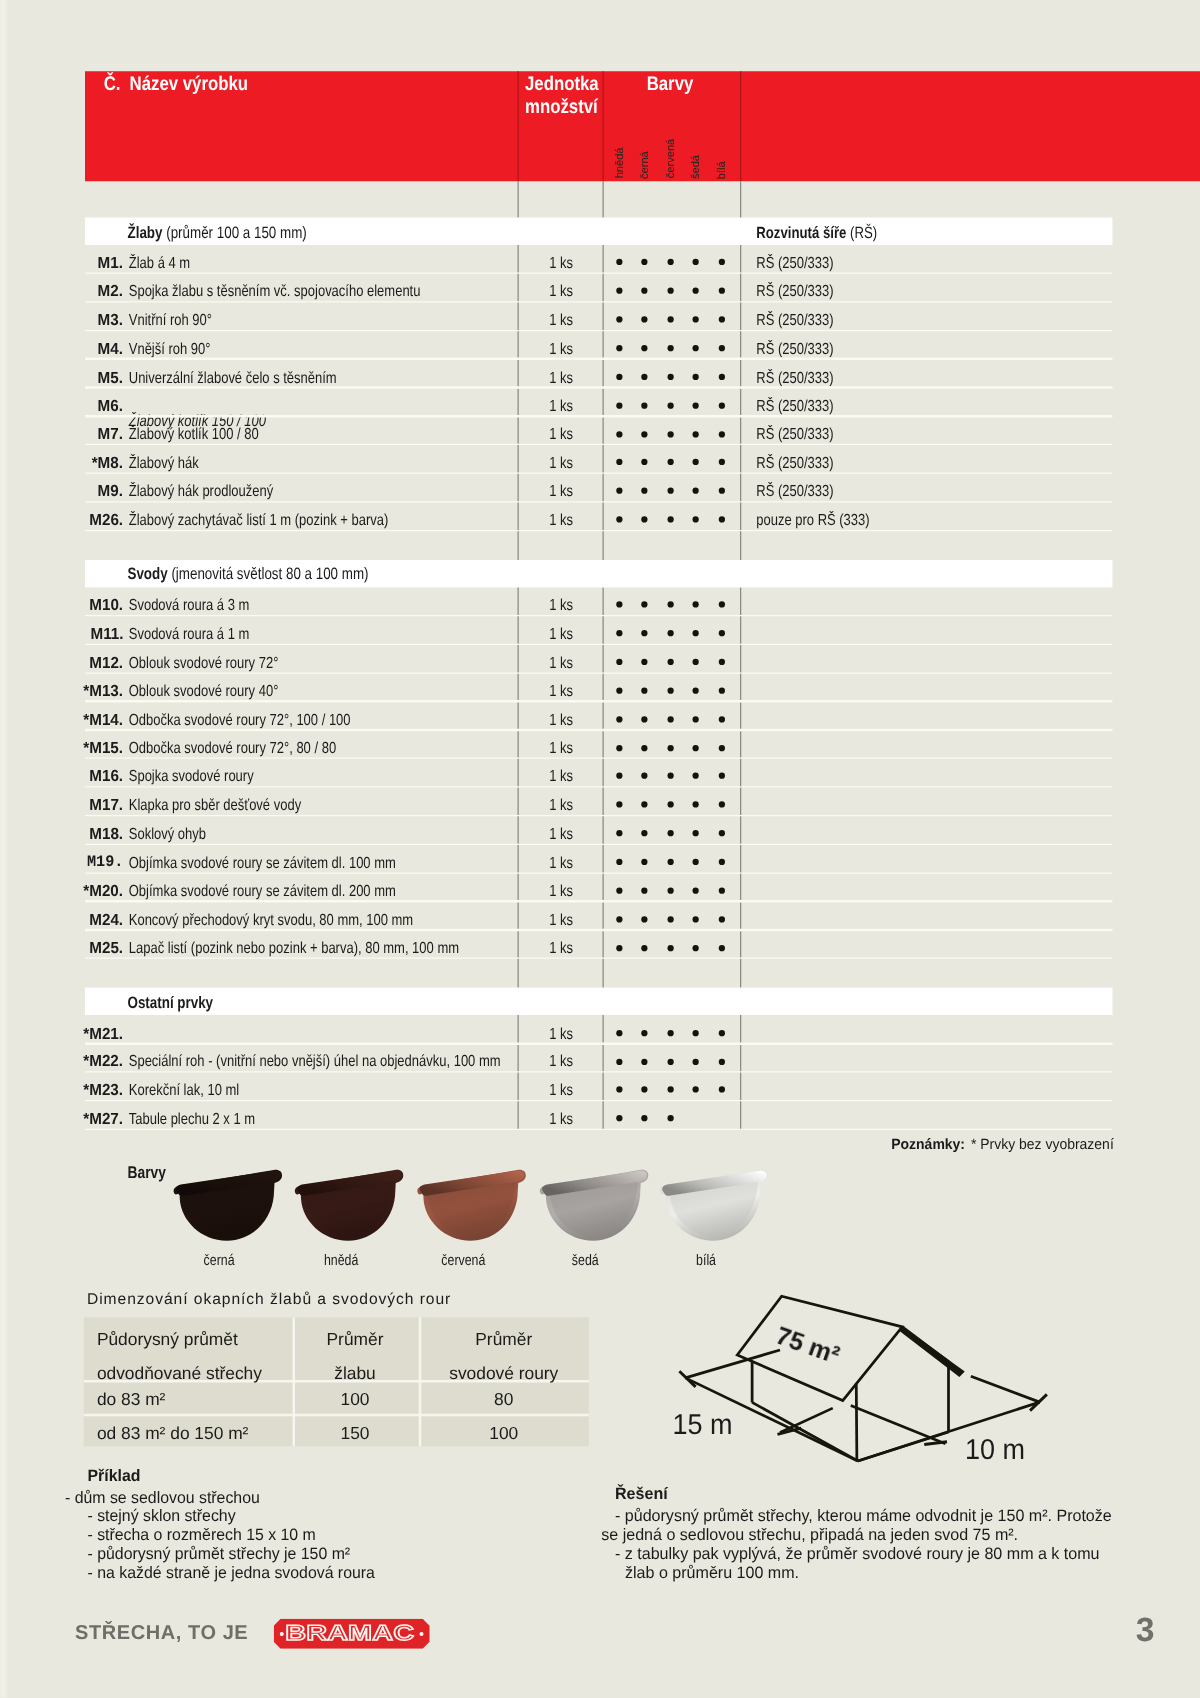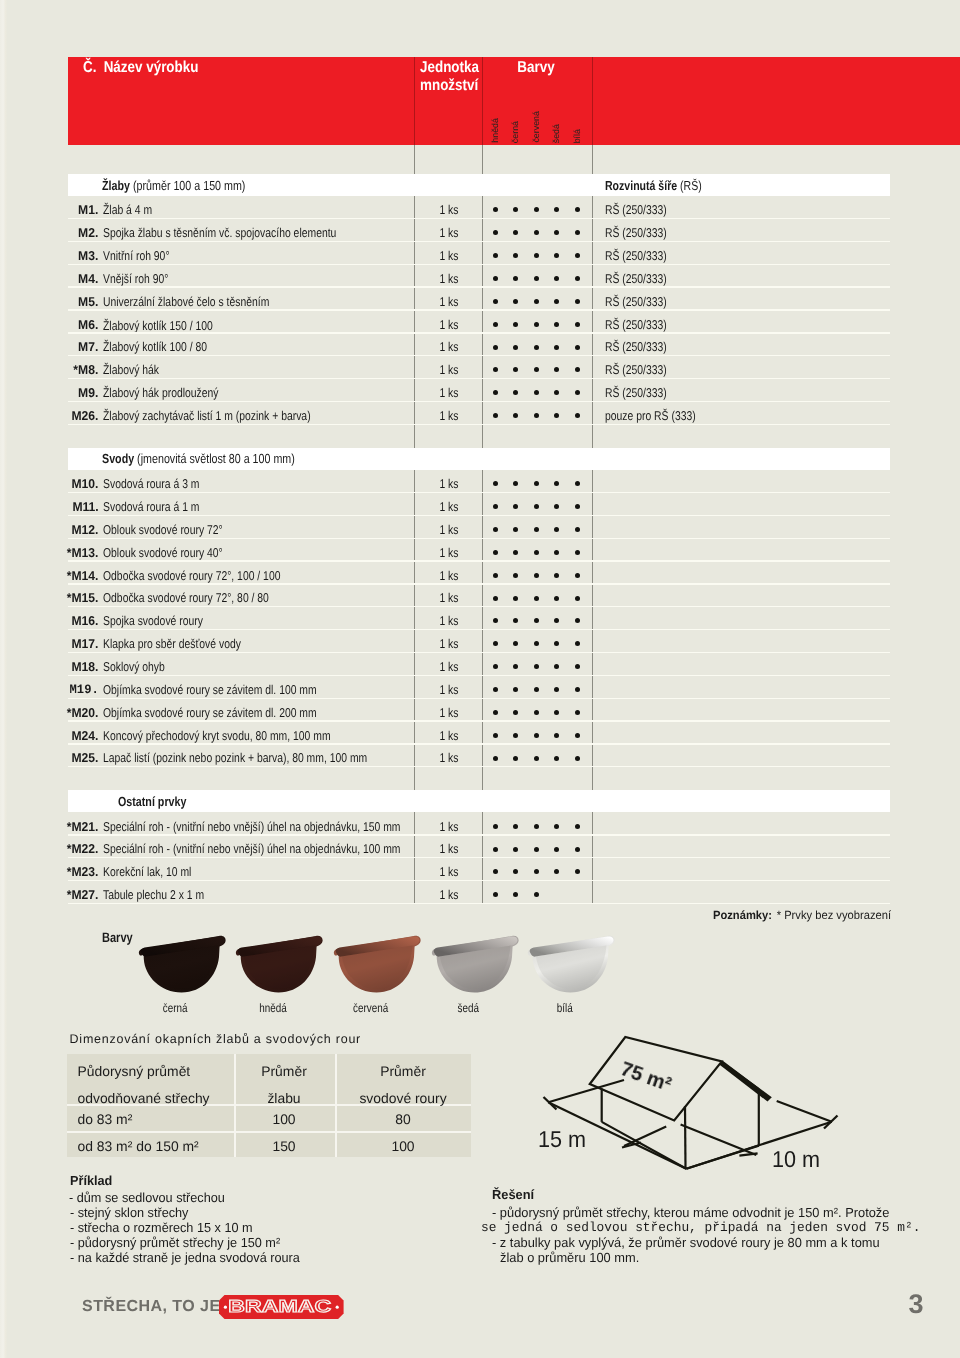--- a/index.html
+++ b/index.html
@@ -169,21 +169,21 @@
 <div class="dot" style="left:492.5px; top:298.7px;"></div>
 <div class="dot" style="left:513.0px; top:298.7px;"></div>
 <div class="dot" style="left:533.5px; top:298.7px;"></div>
 <div class="dot" style="left:554.0px; top:298.7px;"></div>
 <div class="dot" style="left:574.5px; top:298.7px;"></div>
 <div class="rgt" style="left:604.5px; top:293.6px;"><span class="cnd">RŠ (250/333)</span></div>
 <div class="rowsep" style="left:68.0px; top:309.3px; width:822.0px;"></div>
 <div class="code" style="left:98.5px; top:316.5px;">
       <span class="cndr2" style="position:absolute;right:0;top:0;"><span>M6.</span></span>
     </div>
-<div class="nm" style="left:103.1px; top:318px;"><span class="cnd">Žlabový kotlík 150 / 100</span></div>
+<div class="nm" style="left:103.1px; top:329px;font-style:italic;"><span class="cnd">Žlabový kotlík 150 / 100</span></div>
 <div class="unit" style="left:458.5px; top:316.5px;">
       <span class="cndr" style="position:absolute;right:0;top:0;">1 ks</span>
     </div>
 <div class="dot" style="left:492.5px; top:321.6px;"></div>
 <div class="dot" style="left:513.0px; top:321.6px;"></div>
 <div class="dot" style="left:533.5px; top:321.6px;"></div>
 <div class="dot" style="left:554.0px; top:321.6px;"></div>
 <div class="dot" style="left:574.5px; top:321.6px;"></div>
 <div class="rgt" style="left:604.5px; top:316.5px;"><span class="cnd">RŠ (250/333)</span></div>
 <div class="rowsep" style="left:68.0px; top:332.2px; width:822.0px;"></div>
@@ -408,25 +408,24 @@
 <div class="unit" style="left:458.5px; top:750.4px;">
       <span class="cndr" style="position:absolute;right:0;top:0;">1 ks</span>
     </div>
 <div class="dot" style="left:492.5px; top:755.5px;"></div>
 <div class="dot" style="left:513.0px; top:755.5px;"></div>
 <div class="dot" style="left:533.5px; top:755.5px;"></div>
 <div class="dot" style="left:554.0px; top:755.5px;"></div>
 <div class="dot" style="left:574.5px; top:755.5px;"></div>
 <div class="rowsep" style="left:68.0px; top:766.1px; width:822.0px;"></div>
 <div class="sec-head" style="left:68.0px; top:790.4px; width:822.0px; height:22.0px;"></div>
-<div class="sec-t" style="left:102.0px; top:793.9px;margin-left:16px;"><span class="cnd"><b>Ostatní prvky</b></span></div>
+<div class="sec-t" style="left:102.0px; top:793.9px;"><span class="cnd"><b>Ostatní prvky</b></span></div>
 <div class="code" style="left:98.5px; top:818.6px;">
       <span class="cndr2" style="position:absolute;right:0;top:0;"><span>*</span><span>M21.</span></span>
     </div>
-<div class="nm" style="left:103.1px; top:818.6px;"><span class="cnd">Speciální roh - (vnitřní nebo vnější) úhel na objednávku, 150 mm</span></div>
 <div class="unit" style="left:458.5px; top:818.6px;">
       <span class="cndr" style="position:absolute;right:0;top:0;">1 ks</span>
     </div>
 <div class="dot" style="left:492.5px; top:823.7px;"></div>
 <div class="dot" style="left:513.0px; top:823.7px;"></div>
 <div class="dot" style="left:533.5px; top:823.7px;"></div>
 <div class="dot" style="left:554.0px; top:823.7px;"></div>
 <div class="dot" style="left:574.5px; top:823.7px;"></div>
 <div class="rowsep" style="left:68.0px; top:834.2px; width:822.0px;"></div>
 <div class="code" style="left:98.5px; top:841.4px;">
@@ -601,31 +600,31 @@
   <path d="M23.5,77.0 L36.5,89.5"></path>
   <path d="M102.0,127.5 L121.0,122.5"></path>
   <path d="M219.4,135.6 L237.6,133.4"></path>
   <path d="M304.0,108.5 L317.5,95.5"></path>
 </g>
 </svg>
 <div class="arealbl" style="left:624.5px; top:1058.0px; transform:rotate(19.5deg); transform-origin:left top;">75 m²</div>
 <div class="diaglbl" style="left:538.4px; top:1126.0px;"><span>15 m</span></div>
 <div class="diaglbl" style="left:771.6px; top:1146.0px;"><span>10 m</span></div>
 <div class="ex-title" style="left:69.5px; top:1172.5px;"><span class="txt95">Příklad</span></div>
-<div class="ex-line" style="left:69px; top:1189.8px;"><span class="txt95">- dům se sedlovou střechou</span></div>
+<div class="ex-line" style="left:52px; top:1189.8px;"><span class="txt95">- dům se sedlovou střechou</span></div>
 <div class="ex-line" style="left:69.5px; top:1204.8px;"><span class="txt95">- stejný sklon střechy</span></div>
 <div class="ex-line" style="left:69.5px; top:1219.8px;"><span class="txt95">- střecha o rozměrech 15 x 10 m</span></div>
 <div class="ex-line" style="left:69.5px; top:1234.8px;"><span class="txt95">- půdorysný průmět střechy je 150 m²</span></div>
 <div class="ex-line" style="left:69.5px; top:1249.8px;"><span class="txt95">- na každé straně je jedna svodová roura</span></div>
 <div class="ex-title" style="left:491.6px; top:1186.8px;"><span class="txt97">Řešení</span></div>
 <div class="ex-line" style="left:491.6px; top:1204.8px;"><span class="txt97">- půdorysný průmět střechy, kterou máme odvodnit je 150 m². Protože</span></div>
-<div class="ex-line" style="left:481px; top:1219.8px;font-family:Liberation Mono, monospace;"><span class="txt97">se jedná o sedlovou střechu, připadá na jeden svod 75 m².</span></div>
+<div class="ex-line" style="left:481px; top:1219.8px;"><span class="txt97">se jedná o sedlovou střechu, připadá na jeden svod 75 m².</span></div>
 <div class="ex-line" style="left:491.6px; top:1235px;"><span class="txt97">- z tabulky pak vyplývá, že průměr svodové roury je 80 mm a k tomu</span></div>
 <div class="ex-line" style="left:500.4px; top:1249.8px;"><span class="txt97">žlab o průměru 100 mm.</span></div>
-<div class="slogan" style="left:82px; top:1298.2px;"><span class="sloganc">STŘECHA, TO JE</span></div>
+<div class="slogan" style="left:60px; top:1298.2px;"><span class="sloganc">STŘECHA, TO JE</span></div>
 <svg class="logo" style="left:219.4px; top:1295.4px;" width="124.6" height="24.0" viewBox="0 0 124.6 24.0">
 <path d="M5.5,0 L119.1,0 L124.6,5.5 L124.6,18.5 L119.1,24.0 L5.5,24.0 L0,18.5 L0,5.5 Z" fill="#df2326"></path>
 <circle cx="6.4" cy="12.2" r="1.6" fill="#ffffff"></circle>
 <circle cx="118.2" cy="12.2" r="1.6" fill="#ffffff"></circle>
 <g transform="translate(9.2,0) scale(1.34,1)">
 <text x="0" y="17.4" font-family="Liberation Sans, sans-serif" font-size="17.2" font-weight="bold" fill="none" stroke="#f7f5f0" stroke-width="1.15" letter-spacing="0.1">BRAMAC</text>
 </g>
 </svg>
 <div class="pagenum" style="left:908.5px; top:1288.5px;">3</div>
 </div>

